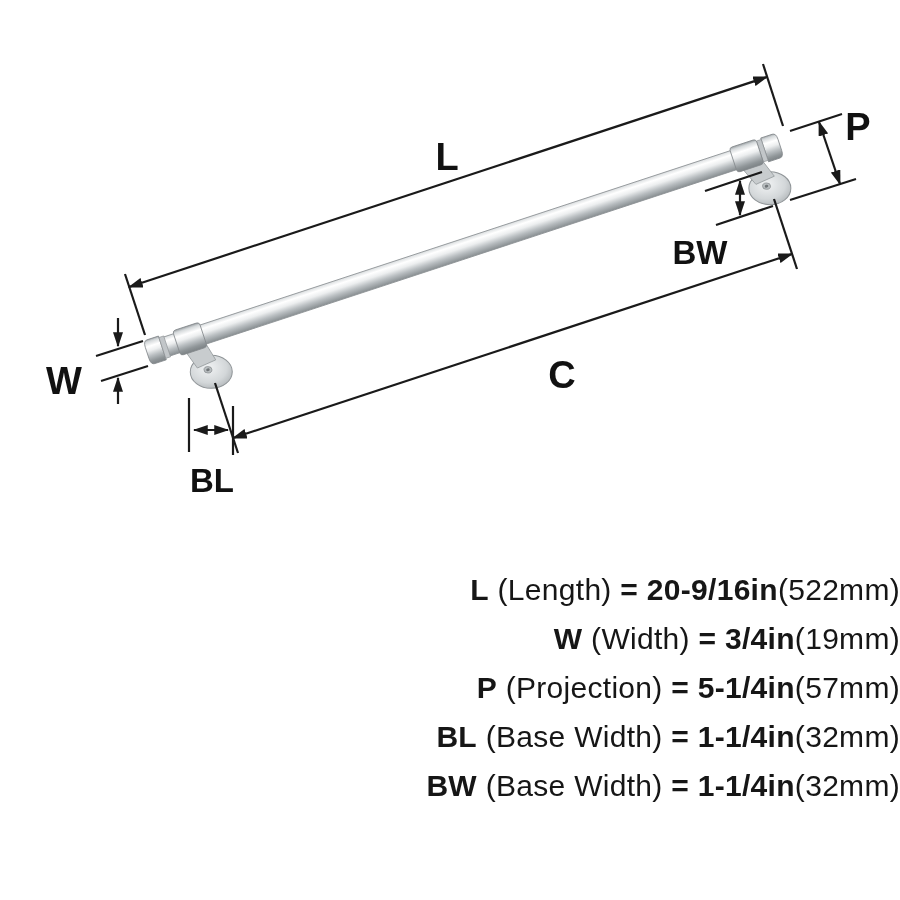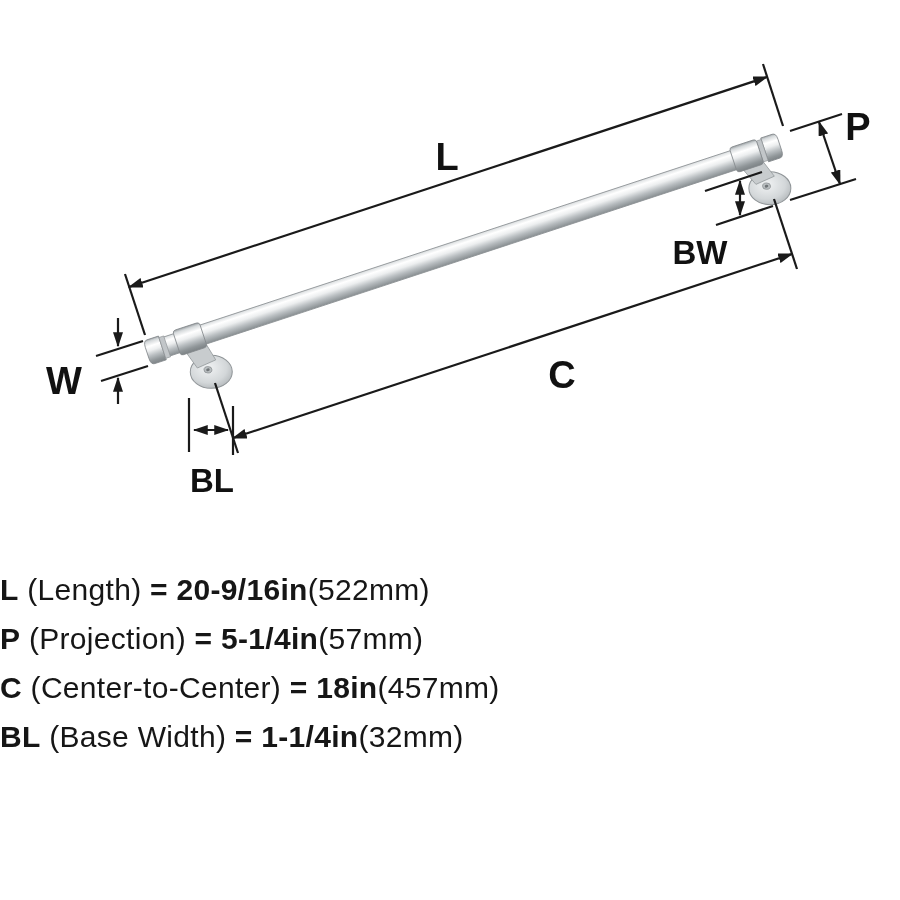--- a/index.html
+++ b/index.html
@@ -5,21 +5,21 @@
   html,body{margin:0;padding:0;background:#ffffff;}
   body{width:900px;height:900px;overflow:hidden;font-family:"Liberation Sans",sans-serif;}
   .page{width:900px;height:900px;background:#fff;}
   .diagram-wrap{width:900px;height:555px;}
   svg{display:block;}
   .dim-line{stroke:#1a1a1a;stroke-width:2.2;fill:none;}
   .ext-line{stroke:#1a1a1a;stroke-width:2.2;fill:none;}
   .lbl{font-family:"Liberation Sans",sans-serif;font-weight:700;font-size:38px;fill:#111;text-anchor:middle;}
   .lbl-sm{font-size:33px;}
   .specs{margin-top:10px;}
-  .spec-line{text-align:left;font-size:30px;line-height:49px;color:#161616;letter-spacing:0.3px;white-space:nowrap;}
+  .spec-line{text-align:right;font-size:30px;line-height:49px;color:#161616;letter-spacing:0.3px;white-space:nowrap;}
   .b{font-weight:700;}
   .r{font-weight:400;}
 </style>
 </head>
 <body>
 
 <div class="page">
 
   <div class="diagram-wrap">
     <svg width="900" height="555" viewBox="0 0 900 555">
@@ -114,37 +114,43 @@
 
   <div class="specs">
 
     <div class="spec-line">
       <span class="b">L</span>
       <span class="r">(Length)</span>
       <span class="b">=</span>
       <span class="b">20-9/16in</span><span class="r">(522mm)</span>
     </div>
 
+    <div class="spec-line">
+      <span class="b">W</span>
+      <span class="r">(Width)</span>
+      <span class="b">=</span>
+      <span class="b">3/4in</span><span class="r">(19mm)</span>
+    </div>
 
     <div class="spec-line">
       <span class="b">P</span>
       <span class="r">(Projection)</span>
       <span class="b">=</span>
       <span class="b">5-1/4in</span><span class="r">(57mm)</span>
     </div>
 
-    <div class="spec-line">
-      <span class="b">C</span>
-      <span class="r">(Center-to-Center)</span>
-      <span class="b">=</span>
-      <span class="b">18in</span><span class="r">(457mm)</span>
-    </div>
 
     <div class="spec-line">
       <span class="b">BL</span>
       <span class="r">(Base Width)</span>
       <span class="b">=</span>
       <span class="b">1-1/4in</span><span class="r">(32mm)</span>
     </div>
 
+    <div class="spec-line">
+      <span class="b">BW</span>
+      <span class="r">(Base Width)</span>
+      <span class="b">=</span>
+      <span class="b">1-1/4in</span><span class="r">(32mm)</span>
+    </div>
 
   </div>
 </div>
 
 </body></html>

